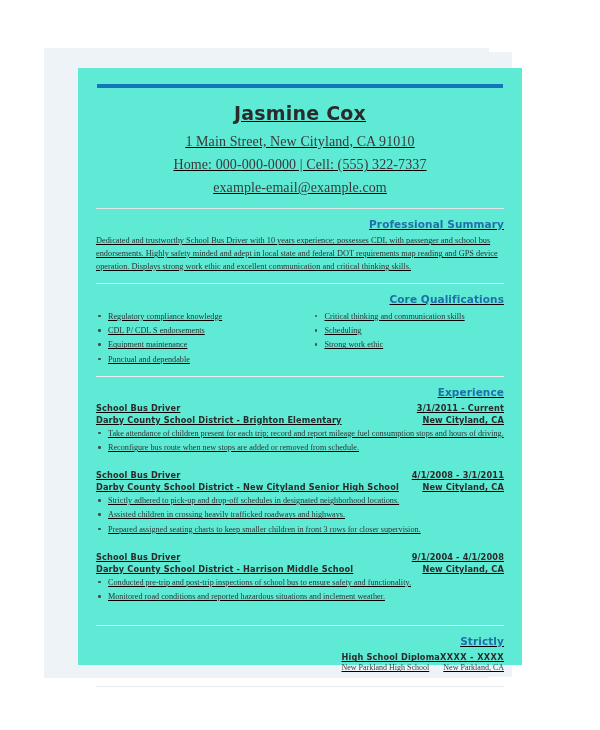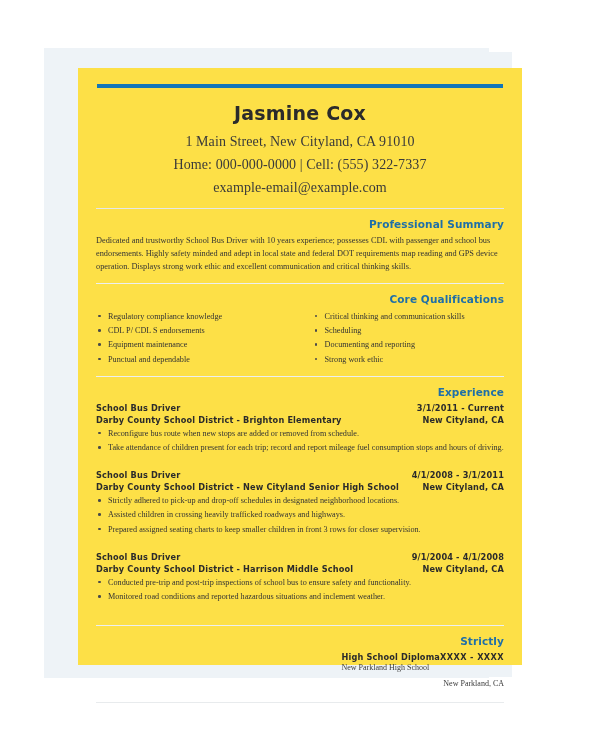--- a/index.html
+++ b/index.html
@@ -32,23 +32,24 @@
     background: #eef3f7;
   }
 
   
   .page {
     position: absolute;
     left: 78px;
     top: 68px;
     width: 444px;
     height: 597px;
-    background: #fde047;
+    background: #5eead4;
     box-sizing: border-box;
     padding: 0 18px;
+    text-decoration: underline;
   }
 
   
   .top-rule {
     height: 4px;
     background: #1276b8;
     margin-top: 16px;
     margin-left: 1px;
     margin-right: 1px;
   }
@@ -169,21 +170,21 @@
   .edu-right .years {
     font-family: "DejaVu Sans", sans-serif;
     font-weight: bold;
     font-size: 8.2px;
     color: #2b2b2b;
     letter-spacing: 0.4px;
   }
   .edu-right .loc {
     font-size: 8px;
     color: #3a3a3a;
-    margin-top: 17px;
+    margin-top: 1px;
   }
   .bottom-divider {
     height: 1px;
     background: #e8ebed;
     margin-top: 14px;
   }
 </style>
 </head>
 <body>
 
@@ -216,21 +217,20 @@
         <li>Regulatory compliance knowledge</li>
         <li>CDL P/ CDL S endorsements</li>
         <li>Equipment maintenance</li>
         <li>Punctual and dependable</li>
       </ul>
     </div>
     <div class="col">
       <ul class="bullets">
         <li>Critical thinking and communication skills</li>
         <li>Scheduling</li>
-        <li>Documenting and reporting</li>
         <li>Strong work ethic</li>
       </ul>
     </div>
   </div>
 
   <div class="divider thin"></div>
 
   <div class="sec-head">Experience</div>
 
   <div class="job">
@@ -238,22 +238,22 @@
       <div class="left">
         <div>School Bus Driver</div>
         <div>Darby County School District - Brighton Elementary</div>
       </div>
       <div class="right">
         <div>3/1/2011 - Current</div>
         <div>New Cityland, CA</div>
       </div>
     </div>
     <ul class="bullets job-bullets">
+      <li>Take attendance of children present for each trip; record and report mileage fuel consumption stops and hours of driving.</li>
       <li>Reconfigure bus route when new stops are added or removed from schedule.</li>
-      <li>Take attendance of children present for each trip; record and report mileage fuel consumption stops and hours of driving.</li>
     </ul>
   </div>
 
   <div class="job spaced">
     <div class="job-head">
       <div class="left">
         <div>School Bus Driver</div>
         <div>Darby County School District - New Cityland Senior High School</div>
       </div>
       <div class="right">

